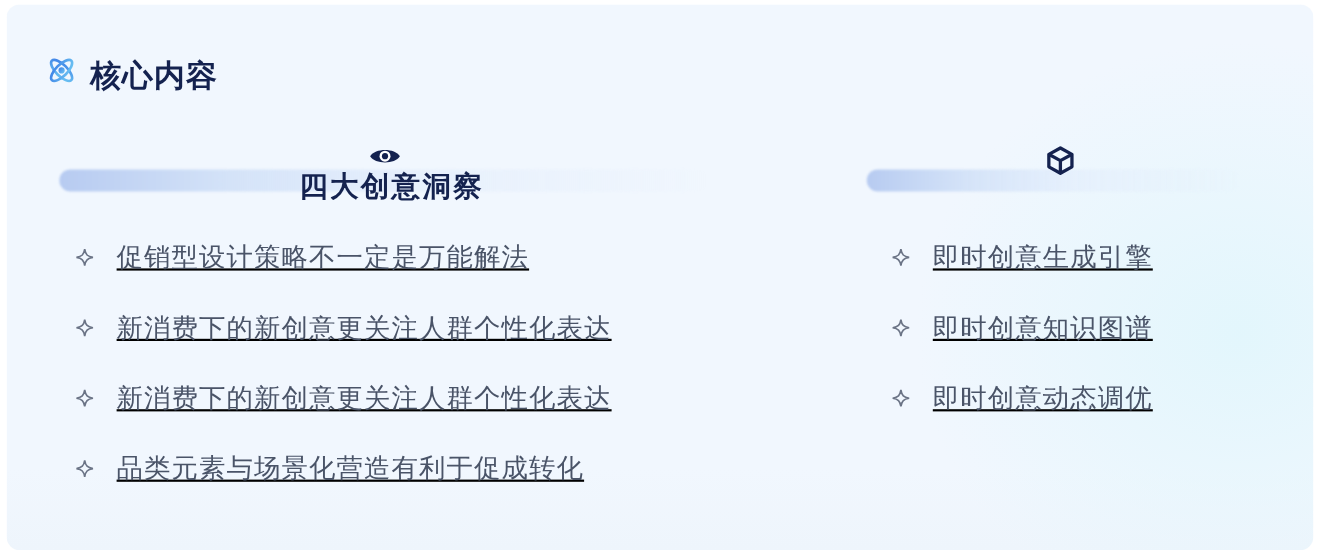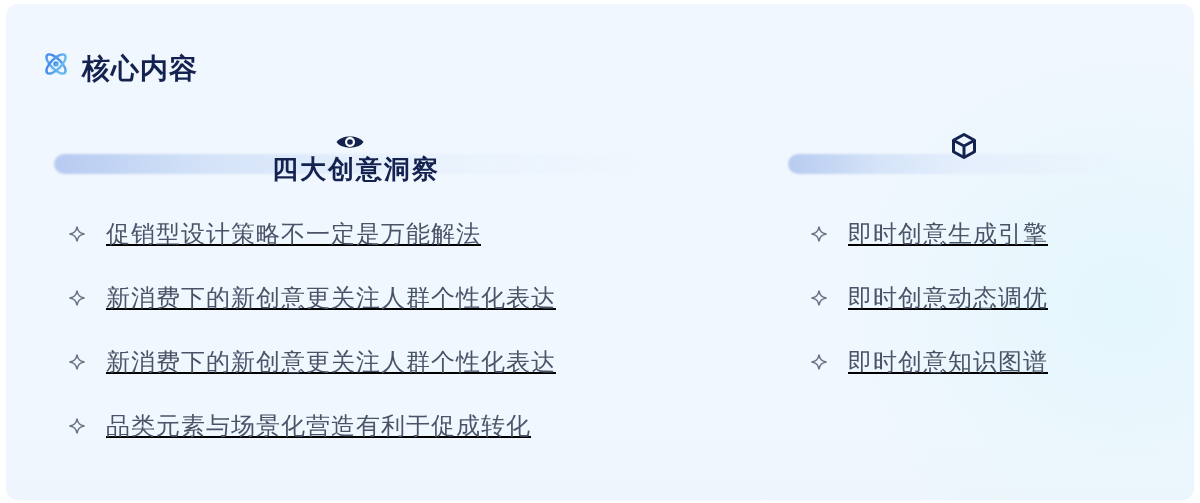--- a/index.html
+++ b/index.html
@@ -151,26 +151,26 @@
             </svg>
         </span>
         <span class="text">即时创意生成引擎</span>
       </li>
       <li>
         <span class="bullet">
           <svg width="18" height="18" viewBox="0 0 18 18">
               <path d="M9 1.5 C9.8 6.5 11.5 8.2 16.5 9 C11.5 9.8 9.8 11.5 9 16.5 C8.2 11.5 6.5 9.8 1.5 9 C6.5 8.2 8.2 6.5 9 1.5 Z" fill="none" stroke="#6b7486" stroke-width="1.5"></path>
             </svg>
         </span>
-        <span class="text">即时创意动态调优</span>
+        <span class="text">即时创意知识图谱</span>
       </li>
       <li>
         <span class="bullet">
           <svg width="18" height="18" viewBox="0 0 18 18">
               <path d="M9 1.5 C9.8 6.5 11.5 8.2 16.5 9 C11.5 9.8 9.8 11.5 9 16.5 C8.2 11.5 6.5 9.8 1.5 9 C6.5 8.2 8.2 6.5 9 1.5 Z" fill="none" stroke="#6b7486" stroke-width="1.5"></path>
             </svg>
         </span>
-        <span class="text">即时创意知识图谱</span>
+        <span class="text">即时创意动态调优</span>
       </li>
     </ul>
   </div>
 
 </div>
 
 </body></html>

